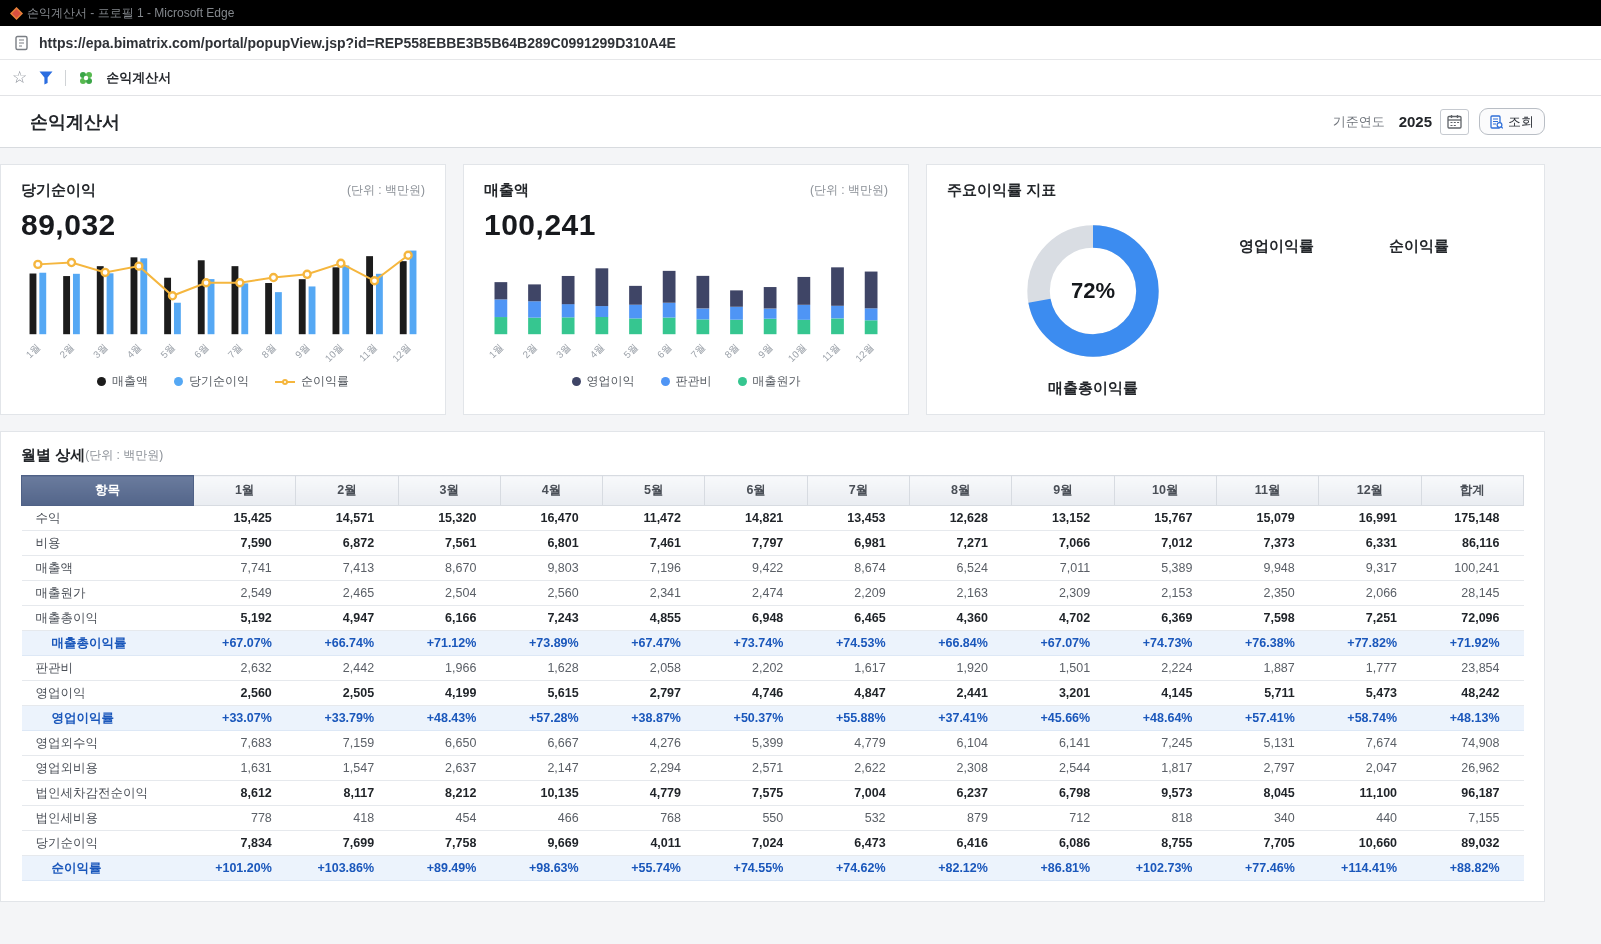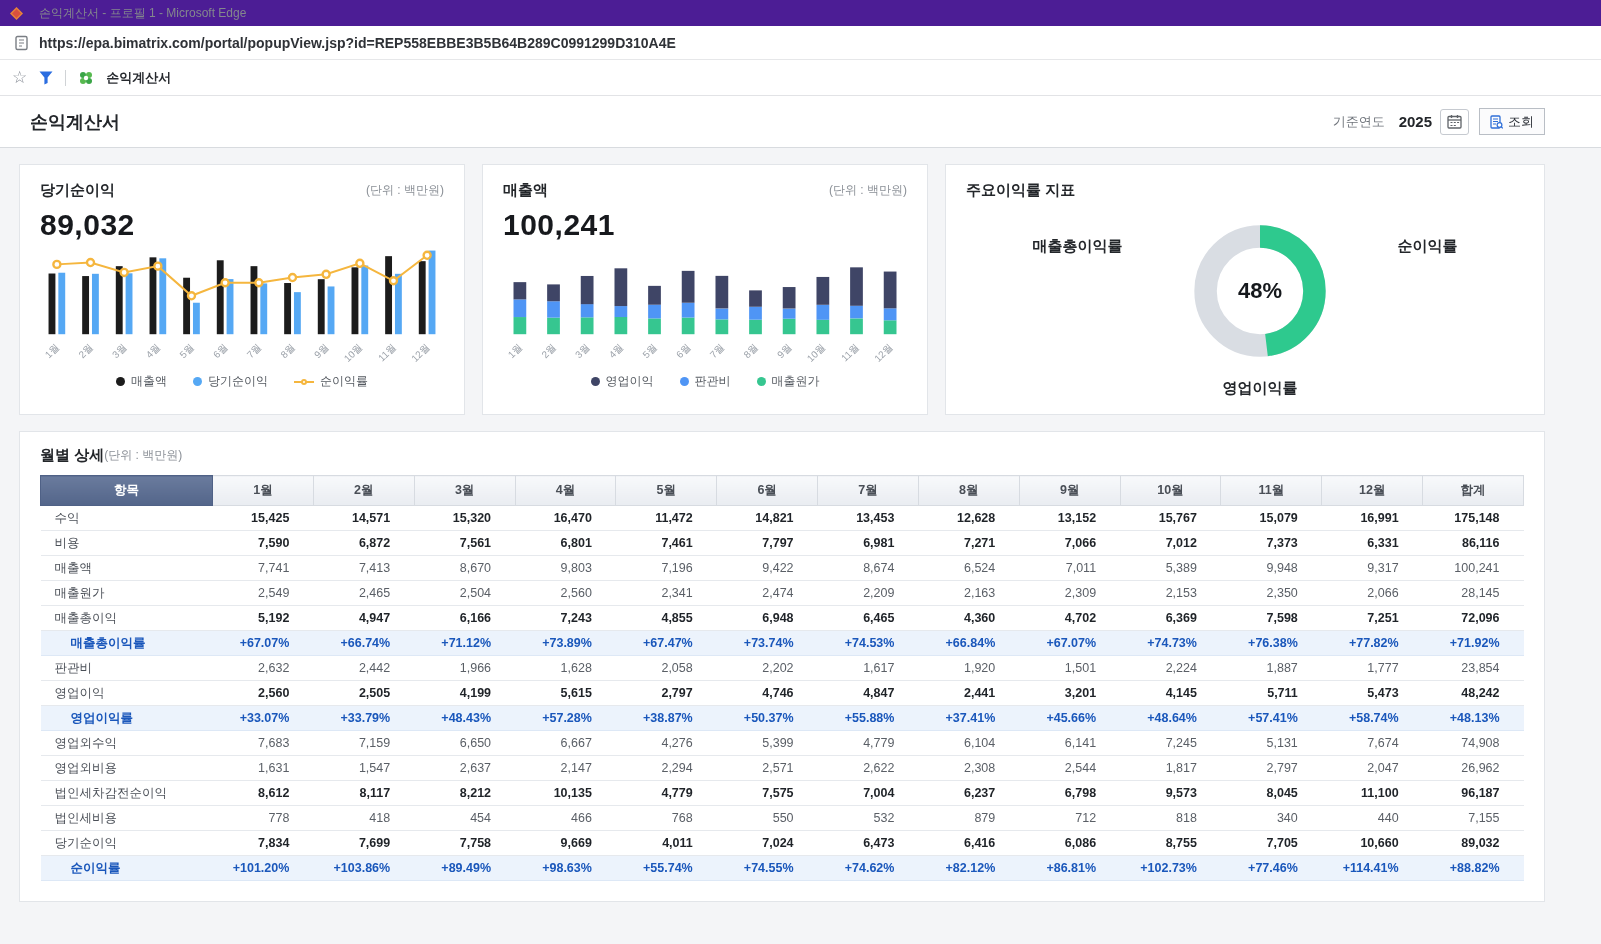--- a/index.html
+++ b/index.html
@@ -1,38 +1,38 @@
 <!DOCTYPE html>
 <html lang="ko"><head>
 <meta charset="utf-8">
 <style>
   * { box-sizing: border-box; }
   html,body { margin:0; padding:0; background:#f4f5f7; font-family:"Liberation Sans","DejaVu Sans",sans-serif; }
   body { width:1601px; }
 
   
-  .titlebar { height:26px; background:#4c1d95; display:flex; align-items:center; padding:3px 10px; gap:16px; font-size:12px; color:#84888d; }
+  .titlebar { height:26px; background:#000000; display:flex; align-items:center; padding:3px 10px; gap:4px; font-size:12px; color:#84888d; }
   .addressbar { height:34px; background:#fff; border-bottom:1px solid #e6e7e9; display:flex; align-items:center; padding:0 14px; gap:10px; }
   .url-text { font-size:14px; color:#2f3237;font-weight:bold; }
   .favbar { height:36px; background:#fff; border-bottom:1px solid #e2e3e6; display:flex; align-items:center; padding:0 12px; gap:12px; }
   .fav-divider { width:1px; height:16px; background:#d0d3d6; }
   .fav-label { font-size:13px; font-weight:700; color:#26292e; }
   .star-glyph { font-size:17px; color:#8a8f98; line-height:1; cursor:pointer; }
 
   
   .page-header { background:#fff; display:flex; align-items:center; justify-content:space-between; padding:12px 56px 12px 30px; border-bottom:1px solid #d8dbdf; }
   .page-title { font-size:18px; font-weight:700; color:#23262a; }
   .hdr-right { display:flex; align-items:center; }
   .base-year-label { font-size:13px; color:#6f747b; }
   .base-year-value { font-size:15px; font-weight:700; color:#23262a; margin:0 8px 0 14px; }
   .icon-btn { width:29px; height:26px; border:1px solid #c6cad0; background:#fff; border-radius:3px; display:flex; align-items:center; justify-content:center; cursor:pointer; padding:0; }
-  .search-btn { height:27px; border:1px solid #b9bec5; background:#fbfbfc; border-radius:0; display:flex; align-items:center; gap:5px; padding:0 10px; font-size:13px; color:#2c3037; cursor:pointer; margin-left:10px; }
+  .search-btn { height:27px; border:1px solid #b9bec5; background:#fbfbfc; border-radius:9px; display:flex; align-items:center; gap:5px; padding:0 10px; font-size:13px; color:#2c3037; cursor:pointer; margin-left:10px; }
 
   
-  .content { padding:16px 56px 20px 19px; background:#f4f5f7; }
+  .content { padding:16px 56px 20px 0; background:#f4f5f7; }
   .cards-row { display:flex; gap:17px; }
   .card { background:#fff; border:1px solid #e2e5e9; padding:16px 20px; }
   .card-fixed { width:446px; flex:0 0 auto; }
   .card-grow { flex:1; }
   .card-head { display:flex; justify-content:space-between; align-items:center; }
   .card-title { font-size:15px; font-weight:700; color:#23262a; }
   .card-unit { font-size:12px; color:#8b9097; }
   .big-number { font-size:30px; font-weight:700; color:#17191d; margin-top:8px; letter-spacing:.5px; }
   .chart-svg { width:100%; display:block; margin-top:2px; }
   .legend { display:flex; justify-content:center; margin-top:2px; font-size:12px; color:#555a61; }
@@ -283,30 +283,30 @@
           </span>
         </div>
     </div>
 
     <div class="card card-grow">
       <div class="card-head">
         <span class="card-title">주요이익률 지표</span>
       </div>
       <div class="donut-row">
           <div class="donut">
+            <div class="donut-gfx">
+      <svg viewBox="0 0 120 120">
+        <circle cx="60" cy="60" r="46" fill="none" stroke="#d9dde3" stroke-width="19"></circle>
+        <circle cx="60" cy="60" r="46" fill="none" stroke="#3c8cf0" stroke-width="19" stroke-dasharray="208.10 80.93" transform="rotate(-90 60 60)"></circle>
+      </svg>
+      <div class="donut-pct">72%</div>
+    </div>
     <div class="donut-label">매출총이익률</div>
           </div>
           <div class="donut">
-            <div class="donut-gfx">
-      <svg viewBox="0 0 120 120">
-        <circle cx="60" cy="60" r="46" fill="none" stroke="#d9dde3" stroke-width="19"></circle>
-        <circle cx="60" cy="60" r="46" fill="none" stroke="#2ec98e" stroke-width="19" stroke-dasharray="138.73 150.30" transform="rotate(-90 60 60)"></circle>
-      </svg>
-      <div class="donut-pct">48%</div>
-    </div>
     <div class="donut-label">영업이익률</div>
           </div>
           <div class="donut">
     <div class="donut-label">순이익률</div>
           </div>
         </div>
     </div>
   </div>
 
   <div class="card table-card">

